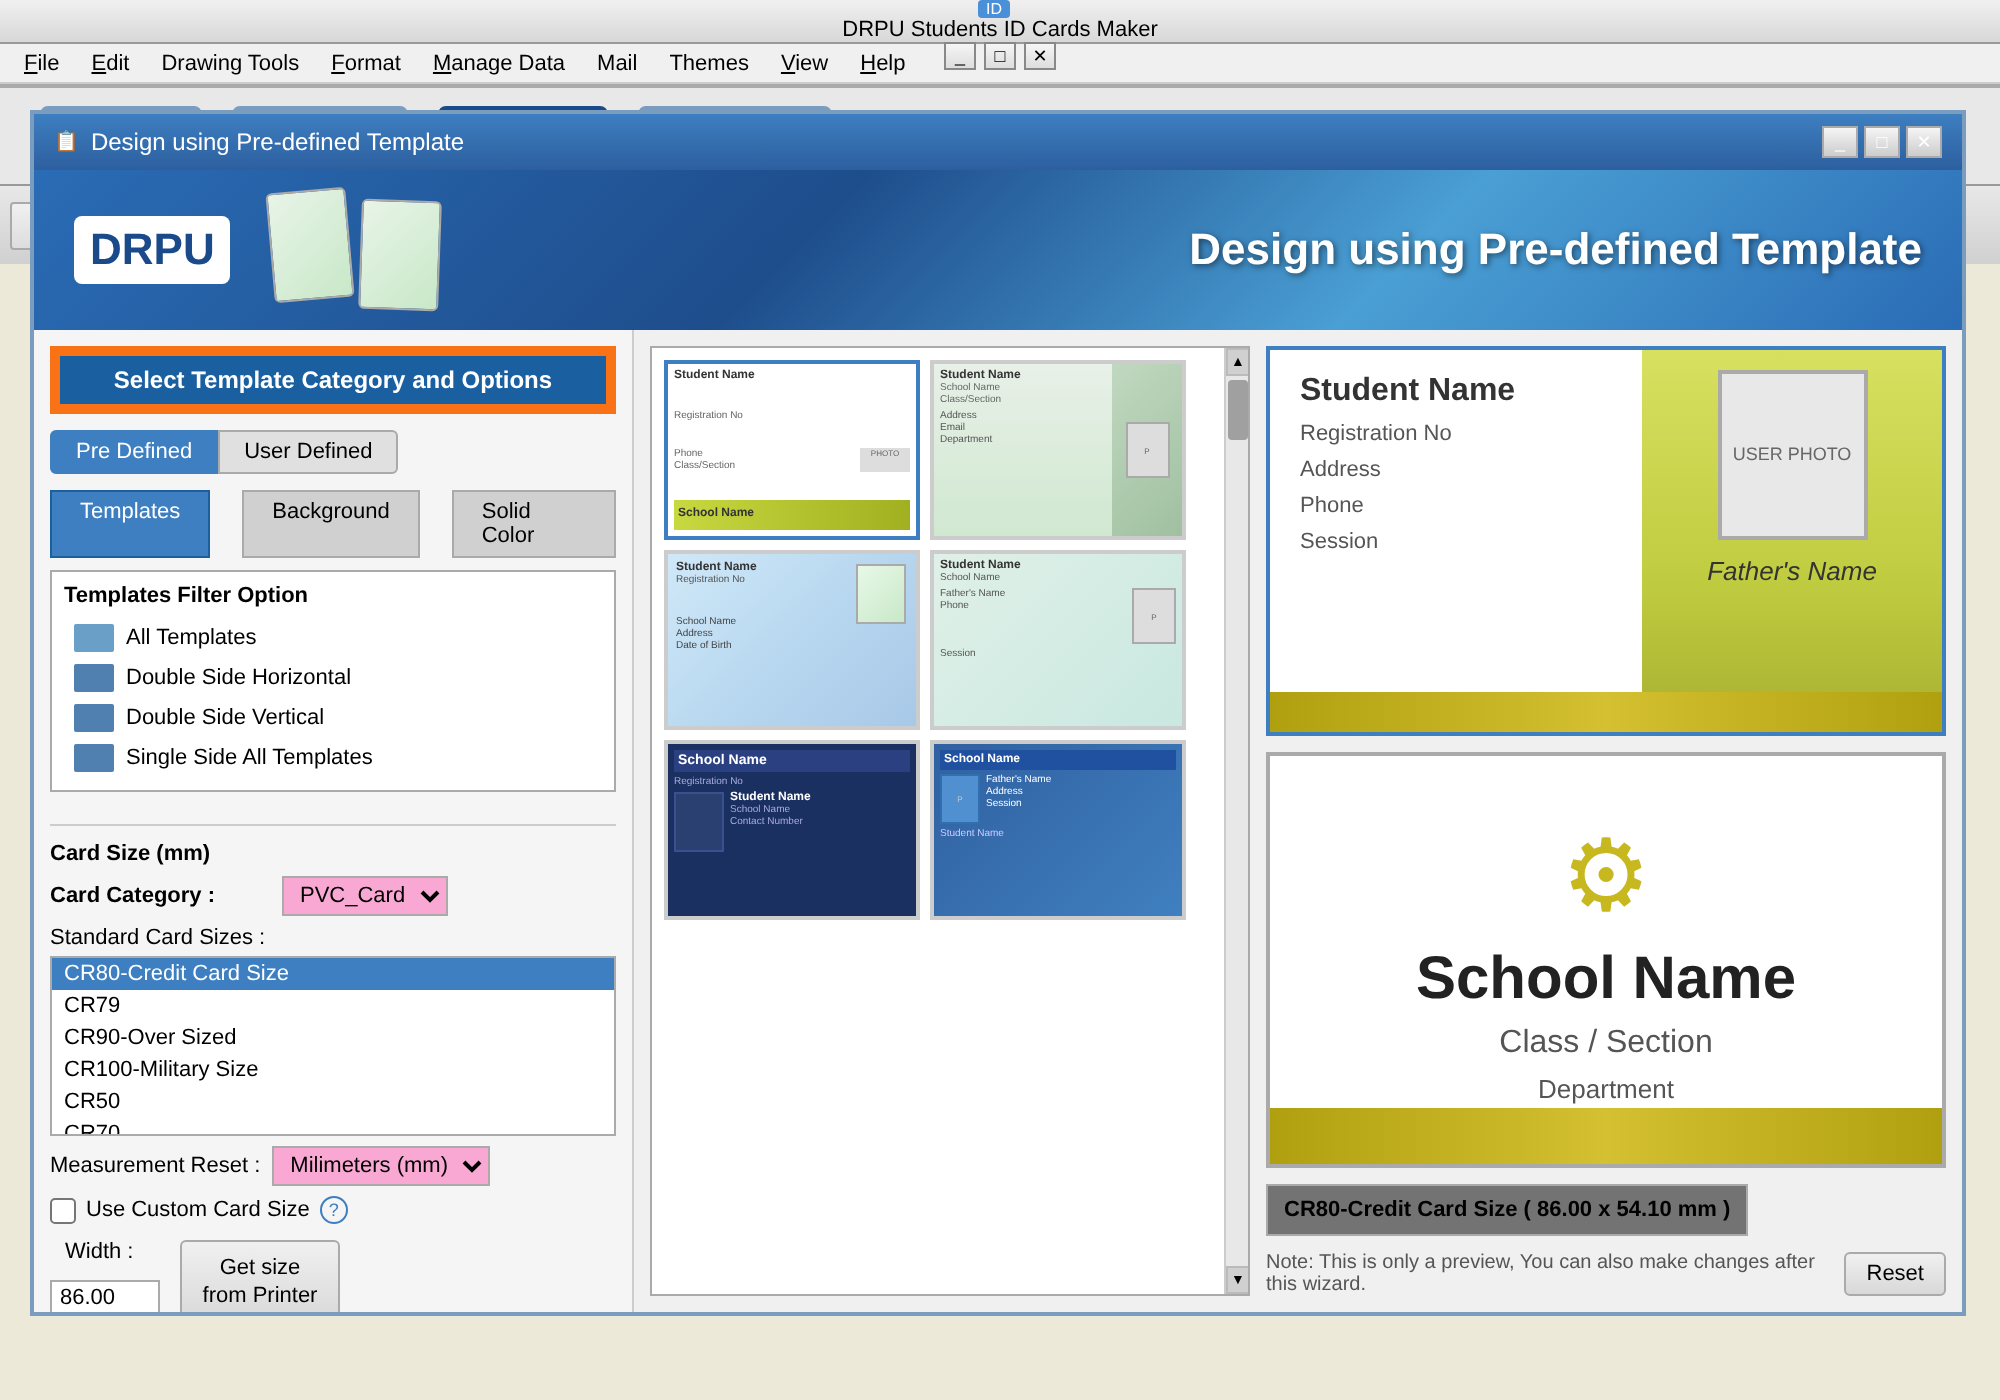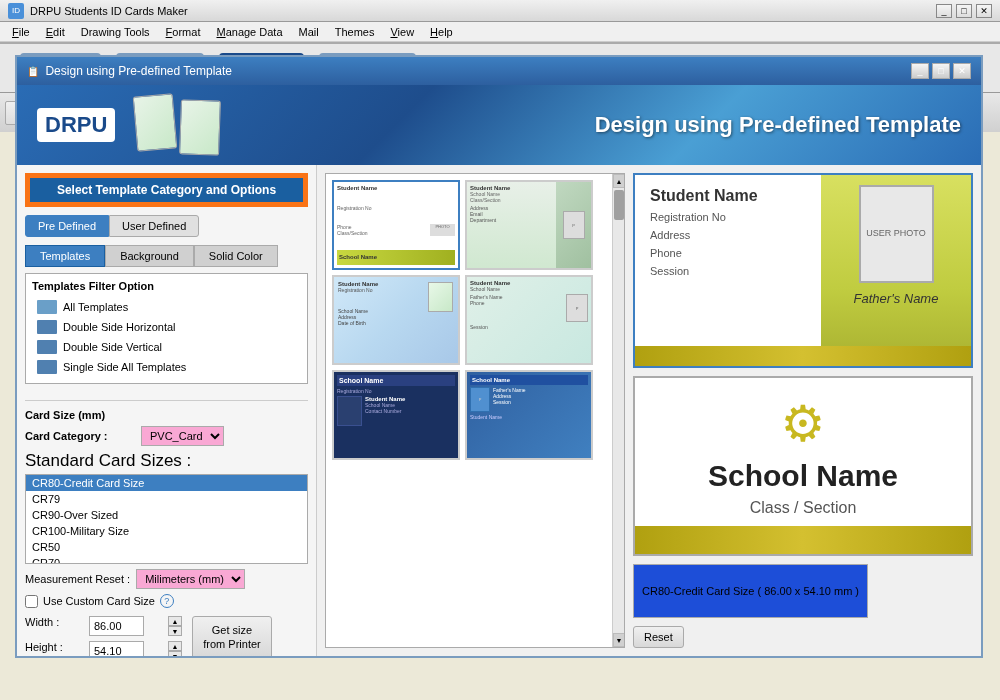--- a/index.html
+++ b/index.html
@@ -1,19 +1,19 @@
 <!DOCTYPE html>
 <html><head>
   <meta charset="utf-8">
   <style>
     * { box-sizing: border-box; margin: 0; padding: 0; }
     body { font-family: 'Segoe UI', Arial, sans-serif; font-size: 12px; background: #ece9d8; width: 1000px; height: 700px; overflow: hidden; }
 
     
-    .title-bar { background: linear-gradient(to bottom, #f0f0f0, #d8d8d8); height: 22px; display: flex; align-items: center; padding: 0 8px; border-bottom: 1px solid #999; }
+    .title-bar { background: linear-gradient(to bottom, #f0f0f0, #d8d8d8); height: 22px; display: flex; align-items: center; padding: 0 8px; border-bottom: 1px solid #999; flex-direction: column; }
     .title-bar-icon { width: 16px; height: 16px; background: #4a90d9; border-radius: 2px; margin-right: 6px; display: flex; align-items: center; justify-content: center; }
     .title-bar-text { font-size: 11px; flex: 1; color: #000; }
     .title-bar-controls { display: flex; gap: 4px; }
     .title-bar-btn { width: 16px; height: 14px; border: 1px solid #888; background: linear-gradient(to bottom, #f5f5f5, #ddd); display: flex; align-items: center; justify-content: center; font-size: 9px; cursor: pointer; }
 
     
     .menu-bar { background: #f0f0f0; height: 20px; display: flex; align-items: center; padding: 0 4px; border-bottom: 1px solid #ccc; }
     .menu-item { padding: 2px 8px; font-size: 11px; cursor: pointer; }
 
     
@@ -37,38 +37,38 @@
     
     .left-panel { width: 300px; background: #f5f5f5; border-right: 1px solid #ccc; display: flex; flex-direction: column; padding: 8px; }
     .section-header { background: #1a5fa0; color: white; font-size: 12px; font-weight: bold; padding: 5px 8px; margin-bottom: 8px; text-align: center; border: 5px solid #f97316; }
     .tabs-row { display: flex; margin-bottom: 8px; }
     .tab { padding: 4px 12px; font-size: 11px; border: 1px solid #aaa; background: #e0e0e0; cursor: pointer; }
     .tab.active { background: #3d7fc1; color: white; border-color: #3d7fc1; }
     .tab:first-child { border-radius: 3px 0 0 3px; }
     .tab:last-child { border-radius: 0 3px 3px 0; }
 
     
-    .right-tabs { display: flex; gap: 0; margin-bottom: 0; }
+    .right-tabs { display: flex; gap: 16px; margin-bottom: 0; }
     .right-tab { padding: 4px 14px; font-size: 11px; border: 1px solid #aaa; background: #d0d0d0; cursor: pointer; }
     .right-tab.active { background: #3d7fc1; color: white; border-color: #1a5fa0; }
 
     .templates-filter-label { font-size: 11px; font-weight: bold; margin-bottom: 5px; }
     .filter-item { display: flex; align-items: center; padding: 3px 5px; font-size: 11px; cursor: pointer; gap: 6px; }
     .filter-icon { width: 20px; height: 14px; background: #6a9fc8; border-radius: 1px; display: flex; align-items: center; justify-content: center; }
 
     .card-size-section { margin-top: 10px; border-top: 1px solid #ccc; padding-top: 8px; }
     .field-row { display: flex; align-items: center; margin-bottom: 5px; gap: 6px; }
     .field-label { font-size: 11px; font-weight: bold; width: 110px; }
     select.dropdown { font-size: 11px; padding: 2px 4px; border: 1px solid #aaa; background: #f9a8d4; }
     .sizes-list { border: 1px solid #aaa; background: white; height: 90px; overflow-y: auto; margin-bottom: 5px; }
     .sizes-list-item { padding: 2px 6px; font-size: 11px; cursor: pointer; }
     .sizes-list-item.selected { background: #3d7fc1; color: white; }
     .measure-row { display: flex; align-items: center; gap: 6px; margin-bottom: 5px; }
     .checkbox-row { display: flex; align-items: center; gap: 5px; margin-bottom: 8px; }
-    .wh-row { display: flex; gap: 24px; margin-bottom: 5px; }
+    .wh-row { display: flex; align-items: center; gap: 8px; margin-bottom: 5px; flex-direction: column; }
     .wh-label { font-size: 11px; width: 40px; }
     .wh-input { width: 55px; padding: 2px 4px; border: 1px solid #aaa; font-size: 11px; }
     .spinner-btns { display: flex; flex-direction: column; }
     .spin-btn { width: 14px; height: 10px; border: 1px solid #aaa; background: #e8e8e8; font-size: 7px; display: flex; align-items: center; justify-content: center; cursor: pointer; }
     .get-size-btn { background: linear-gradient(to bottom, #f0f0f0, #d8d8d8); border: 1px solid #aaa; padding: 6px 10px; font-size: 11px; cursor: pointer; border-radius: 3px; text-align: center; width: 80px; line-height: 1.3; }
     .template-thumb { width: 128px; height: 90px; border: 2px solid #ccc; background: #f8f8f8; overflow: hidden; cursor: pointer; display: flex; align-items: center; justify-content: center; position: relative; }
     .template-thumb.selected { border: 2px solid #3d7fc1; }
     .reset-btn { background: linear-gradient(to bottom, #f0f0f0, #d8d8d8); border: 1px solid #aaa; padding: 4px 10px; font-size: 11px; cursor: pointer; border-radius: 3px; }
 
     
@@ -169,21 +169,21 @@
       </div>
 
       <div class="card-size-section">
         <div style="font-size:11px;font-weight:bold;margin-bottom:5px;">Card Size (mm)</div>
         <div class="field-row">
           <span class="field-label">Card Category :</span>
           <select class="dropdown">
             <option>PVC_Card</option>
           </select>
         </div>
-        <div style="font-size:17px;margin-bottom:3px;">Standard Card Sizes :</div>
+        <div style="font-size:11px;margin-bottom:3px;">Standard Card Sizes :</div>
         <div class="sizes-list" style="position:relative;">
           <div class="sizes-list-item selected">CR80-Credit Card Size</div>
           <div class="sizes-list-item">CR79</div>
           <div class="sizes-list-item">CR90-Over Sized</div>
           <div class="sizes-list-item">CR100-Military Size</div>
           <div class="sizes-list-item">CR50</div>
           <div class="sizes-list-item">CR70</div>
         </div>
         <div class="measure-row">
           <span style="font-size:11px;">Measurement Reset :</span>
@@ -321,42 +321,43 @@
             <div style="display:flex;height:100%;">
               <div style="flex:1;padding:12px 15px;display:flex;flex-direction:column;gap:6px;">
                 <div style="font-size:16px;font-weight:bold;color:#333;">Student Name</div>
                 <div style="font-size:11px;color:#555;">Registration No</div>
                 <div style="font-size:11px;color:#555;">Address</div>
                 <div style="font-size:11px;color:#555;">Phone</div>
                 <div style="font-size:11px;color:#555;">Session</div>
               </div>
 
               <div style="width:150px;background:linear-gradient(to bottom, #d8e060 0%, #c0cc40 60%, #a8b030 100%);display:flex;flex-direction:column;align-items:center;justify-content:flex-start;padding:10px 8px;gap:8px;">
-                <div style="width:75px;height:98px;background:#e8e8e8;border:2px solid #aaa;display:flex;align-items:center;justify-content:center;font-size:9px;color:#666;text-align:center;line-height:1.3;">USER PHOTO</div>
+                <div style="width:75px;height:85px;background:#e8e8e8;border:2px solid #aaa;display:flex;align-items:center;justify-content:center;font-size:9px;color:#666;text-align:center;line-height:1.3;">USER PHOTO</div>
                 <div style="font-size:13px;color:#333;font-style:italic;text-align:center;">Father's Name</div>
               </div>
             </div>
 
             <div style="position:absolute;bottom:0;left:0;right:0;height:20px;background:linear-gradient(90deg,#b0a010,#d4c030,#b0a010);"></div>
           </div>
 
           <div style="border:2px solid #aaa;background:white;flex:1;display:flex;flex-direction:column;align-items:center;justify-content:center;gap:6px;position:relative;overflow:hidden;">
 
             <div style="font-size:50px;color:#c8b820;">⚙</div>
             <div style="font-size:30px;font-weight:bold;color:#222;">School Name</div>
             <div style="font-size:16px;color:#555;">Class / Section</div>
             <div style="font-size:13px;color:#555;">Department</div>
 
             <div style="position:absolute;bottom:0;left:0;right:0;height:28px;background:linear-gradient(90deg,#b0a010,#d4c030,#b0a010);"></div>
           </div>
 
           <div style="display:flex;align-items:center;gap:10px;">
-            <div style="background:#1d4ed8;border:1px solid #aaa;padding:20px 8px;font-size:11px;font-weight:normal;">CR80-Credit Card Size ( 86.00 x 54.10 mm )</div>
+            <div style="background:#737373;border:1px solid #aaa;padding:6px 8px;font-size:11px;font-weight:bold;">CR80-Credit Card Size ( 86.00 x 54.10 mm )</div>
           </div>
           <div style="display:flex;align-items:center;justify-content:space-between;gap:10px;">
+            <span style="font-size:10px;color:#555;">Note: This is only a preview, You can also make changes after this wizard.</span>
             <button class="reset-btn">Reset</button>
           </div>
         </div>
       </div>
     </div>
   </div>
 </div>
 
 <div class="bottom-bar">
   <button class="bottom-btn">? Help</button>

